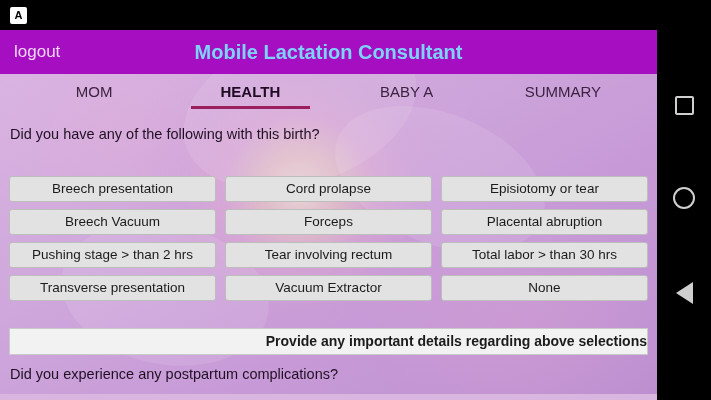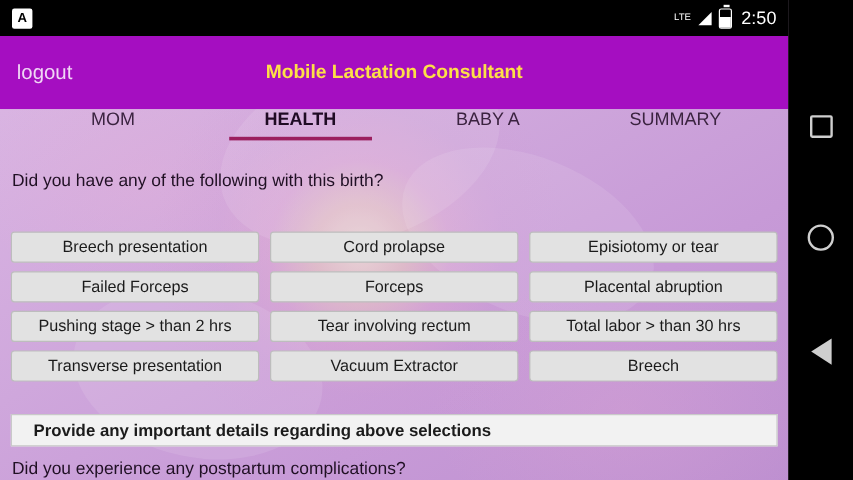--- a/index.html
+++ b/index.html
@@ -74,37 +74,37 @@
     background: #fff;
   }
   .sb-time {
     font-size: 15px;
     color: #fff;
     margin-left: 2px;
   }
   
   #appbar {
     position: relative;
-    height: 61px;
+    height: 44px;
     background: #a50ec1;
     display: flex;
     align-items: center;
     padding: 0 14px;
   }
   #logout {
     color: #f0d7f5;
     font-size: 17px;
     z-index: 2;
   }
   #apptitle {
     position: absolute;
     left: 0; right: 0;
     text-align: center;
-    color: #fde047;
-    font-size: 16px;
+    color: #7dd3fc;
+    font-size: 20px;
     font-weight: bold;
   }
   
   #content {
     position: relative;
     height: 320px;
     background:
       radial-gradient(circle at 300px 118px, rgba(255,248,210,0.55) 0px, rgba(255,230,170,0.35) 38px, rgba(235,170,200,0.28) 75px, rgba(210,150,205,0.12) 120px, rgba(0,0,0,0) 175px),
       radial-gradient(ellipse 200px 150px at 120px 60px, rgba(228,175,215,0.35), rgba(0,0,0,0) 70%),
       radial-gradient(ellipse 230px 170px at 520px 250px, rgba(222,165,210,0.30), rgba(0,0,0,0) 70%),
@@ -113,21 +113,21 @@
   }
   .petal {
     position: absolute;
     border-radius: 50% 50% 50% 50%;
     background: rgba(255,255,255,0.10);
     pointer-events: none;
   }
   #tabs {
     position: relative;
     display: flex;
-    align-items: flex-start;
+    align-items: center;
     height: 44px;
     padding: 0 16px;
   }
   .tab {
     flex: 1;
     text-align: center;
     font-size: 15px;
     color: #3b2340;
     padding-bottom: 9px;
     position: relative;
@@ -175,20 +175,21 @@
     height: 27px;
     background: #f2f2f2;
     border: 1px solid #c9c9c9;
     color: #1b1b1b;
     font-size: 14px;
     font-weight: bold;
     line-height: 25px;
     padding-left: 18px;
     overflow: hidden;
     white-space: nowrap;
+    text-align: right;
   }
   #question2 {
     position: relative;
     font-size: 14.5px;
     color: #201024;
     padding: 11px 22px 0 10px;
   }
   
   #navrail {
     position: absolute;
@@ -221,26 +222,20 @@
 </head>
 <body>
 
 <div id="screen">
 
   <div id="phone">
 
     <div id="statusbar">
       <div class="sb-left">
         <div class="sb-appicon">A</div>
-      </div>
-      <div class="sb-right">
-        <div class="sb-lte">LTE</div>
-        <div class="sig"></div>
-        <div class="batt"></div>
-        <div class="sb-time">2:50</div>
       </div>
     </div>
 
     <div id="appbar">
       <div id="logout">logout</div>
       <div id="apptitle">Mobile Lactation Consultant</div>
     </div>
 
     <div id="content">
 
@@ -254,29 +249,29 @@
         <div class="tab">BABY A</div>
         <div class="tab">SUMMARY</div>
       </div>
 
       <div class="question">Did you have any of the following with this birth?</div>
 
       <div id="grid">
         <div class="chip">Breech presentation</div>
         <div class="chip">Cord prolapse</div>
         <div class="chip">Episiotomy or tear</div>
-        <div class="chip">Failed Forceps</div>
+        <div class="chip">Breech Vacuum</div>
         <div class="chip">Forceps</div>
         <div class="chip">Placental abruption</div>
         <div class="chip">Pushing stage &gt; than 2 hrs</div>
         <div class="chip">Tear involving rectum</div>
         <div class="chip">Total labor &gt; than 30 hrs</div>
         <div class="chip">Transverse presentation</div>
         <div class="chip">Vacuum Extractor</div>
-        <div class="chip">Breech</div>
+        <div class="chip">None</div>
       </div>
 
       <div id="details">Provide any important details regarding above selections</div>
 
       <div id="question2">Did you experience any postpartum complications?</div>
     </div>
   </div>
 
   <div id="navrail">
     <div class="nav-square"></div>

